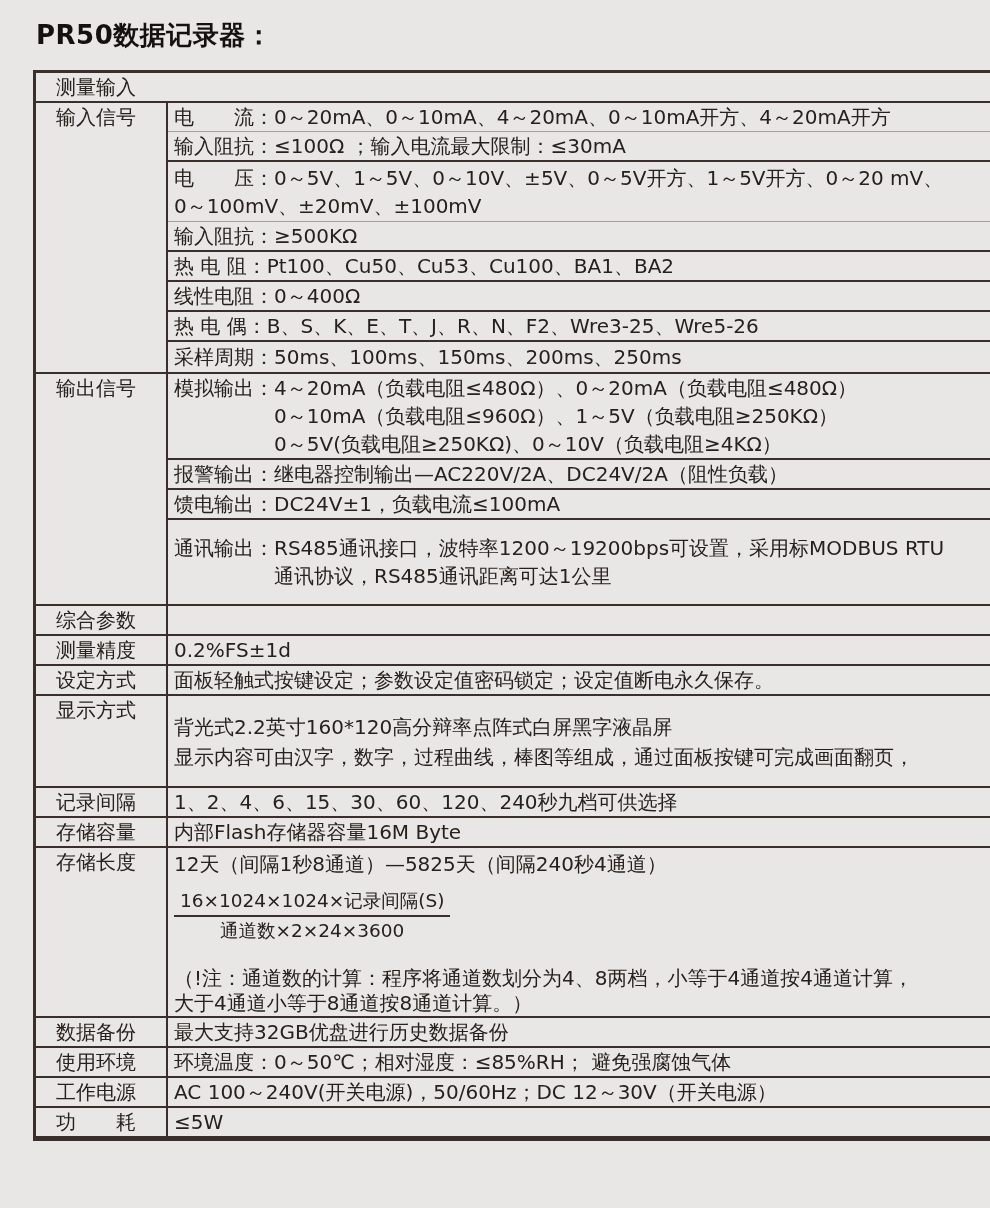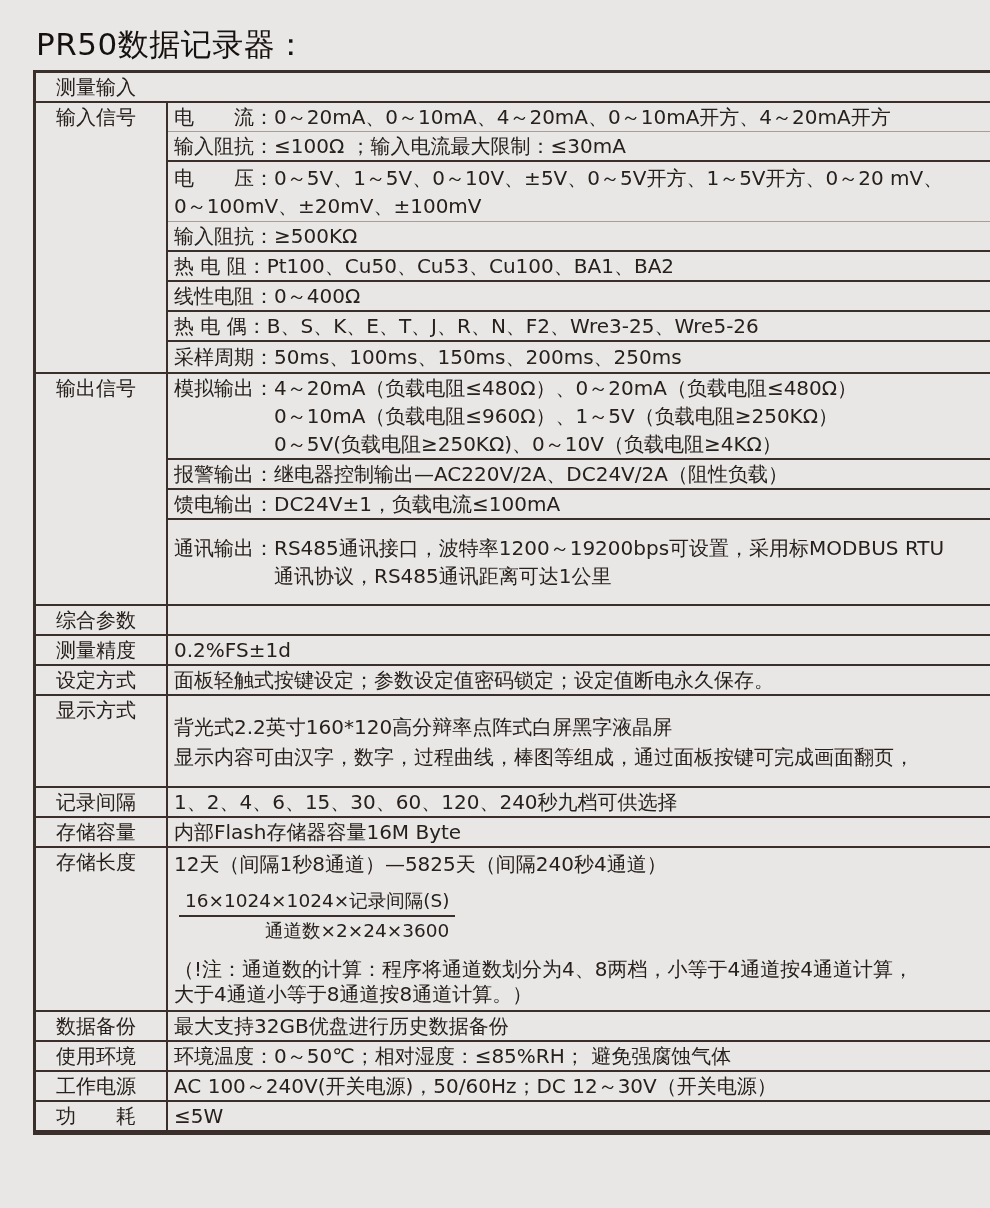--- a/index.html
+++ b/index.html
@@ -4,22 +4,22 @@
 <style>
   *{box-sizing:border-box;margin:0;padding:0}
   html,body{width:990px;height:1208px}
   body{
     background:var(--c-background,#e9e7e5);
     color:var(--c-text,#27211d);
     font-family:"DejaVu Sans","Liberation Sans",sans-serif;
     position:relative;overflow:hidden;
   }
   .title{
-    position:absolute;left:36px;top:24px;
-    font-size:31px;font-weight:400;color:var(--c-title,#15110e);
+    position:absolute;left:36px;top:18px;
+    font-size:26px;font-weight:700;color:var(--c-title,#15110e);
     letter-spacing:.5px;white-space:nowrap;
   }
   .spec-table{
     position:absolute;left:33px;top:70px;width:965px;
     border:3px solid var(--c-border_strong,#3a2f2b);
     font-size:20px;background:var(--c-background,#e9e7e5);
   }
   .row{display:flex;border-bottom:2px solid var(--c-border_strong,#3a2f2b)}
   .row.last{border-bottom:none}
   .lab{
@@ -37,24 +37,24 @@
   }
   .sub.weak{border-bottom:1px solid var(--c-border_weak,#a79e98)}
   .sub.last{border-bottom:none}
   .line{line-height:28px;white-space:nowrap}
   .ind{padding-left:100px}
   .display-row .val{padding-top:16px}
   .display-row .line{line-height:30px}
   .storage-val{padding-top:2px}
   .formula{display:flex;align-items:center;margin-top:12px;white-space:nowrap}
   .f-prefix{line-height:24px}
-  .frac{display:inline-flex;flex-direction:column;text-align:right;font-size:18.5px;margin-left:5px}
+  .frac{display:inline-flex;flex-direction:column;text-align:center;font-size:18.5px;}
   .frac .num{border-bottom:2px solid var(--c-border_strong,#3a2f2b);padding:0 6px 3px;line-height:22px}
   .frac .den{padding:3px 6px 0;line-height:22px}
-  .note{margin-top:15px}
+  .note{margin-top:24px}
   .note .line{line-height:25px}
   .mh25{min-height:25px}.mh26{min-height:26px}.mh27{min-height:27px}
   .mh28{min-height:28px}.mh30{min-height:30px}.mh31{min-height:31px}
   .mh60{min-height:60px}.mh84{min-height:84px}.mh85{min-height:85px}
   .mh92{min-height:92px}.mh164{min-height:164px}
 </style>
 </head>
 <body>
 
 <div class="page">

